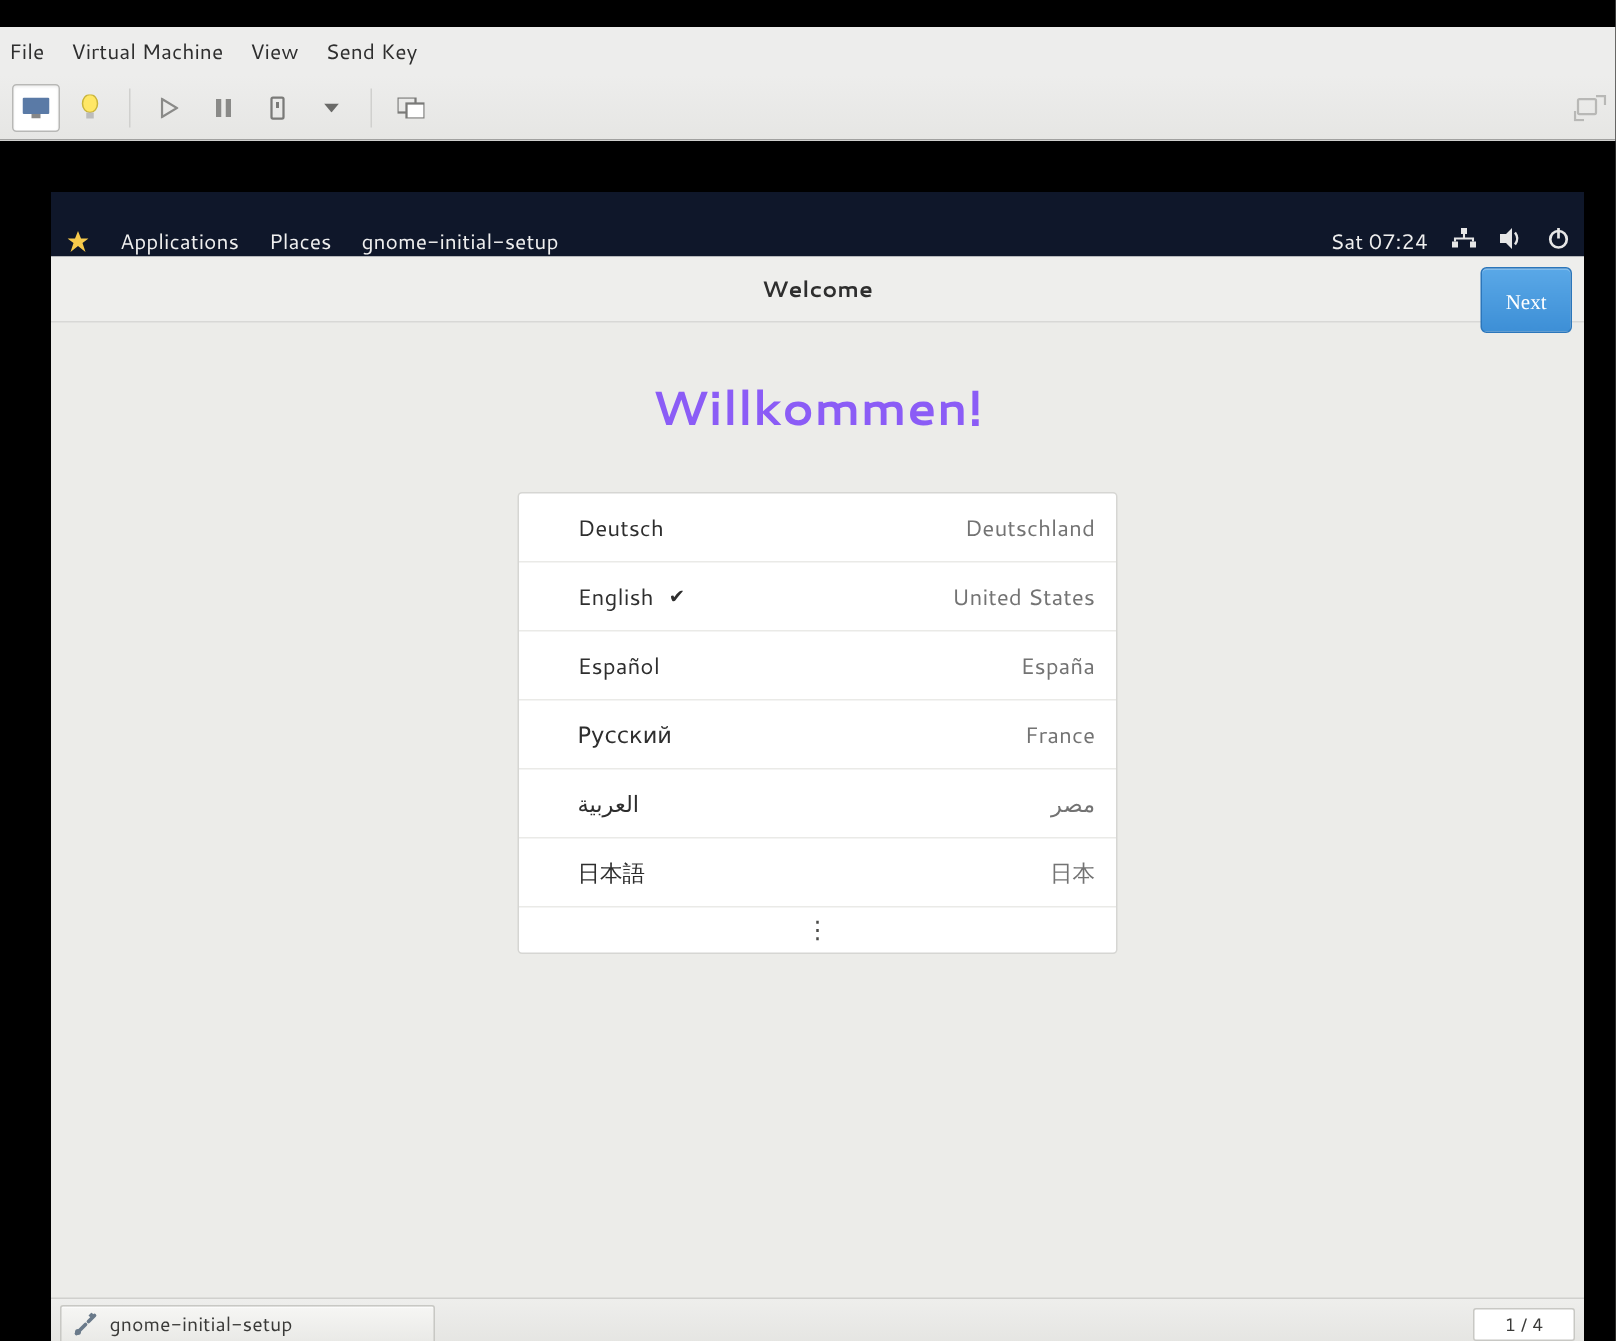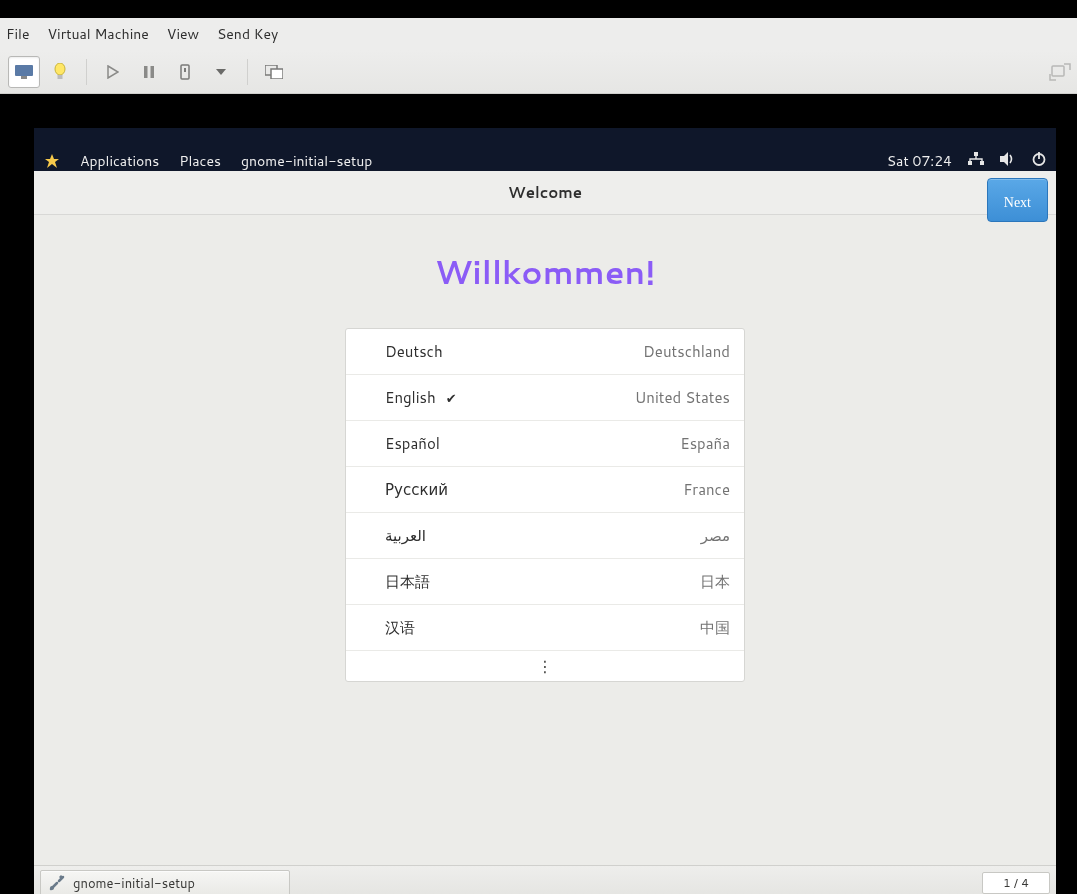--- a/index.html
+++ b/index.html
@@ -177,24 +177,20 @@
           <span class="lang-region">France</span>
         </div>
         <div class="lang-row">
           <span class="lang-name">العربية</span>
           <span class="lang-region">مصر</span>
         </div>
         <div class="lang-row">
           <span class="lang-name">日本語</span>
           <span class="lang-region">日本</span>
         </div>
-        <div class="lang-row">
-          <span class="lang-name">汉语</span>
-          <span class="lang-region">中国</span>
-        </div>
         <div class="lang-row more-row">
           <span class="vdots">⋮</span>
         </div>
       </div>
     </div>
 
     <div class="gtaskbar">
       <div class="task-btn">
         <svg width="16" height="16">
             <path d="M2 14 L8 8 M10 6 L14 2" stroke="#6a7a8a" stroke-width="2.5" stroke-linecap="round"></path>

